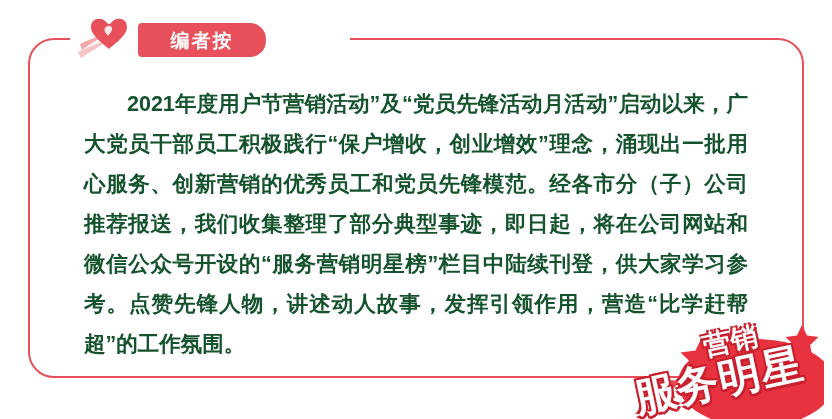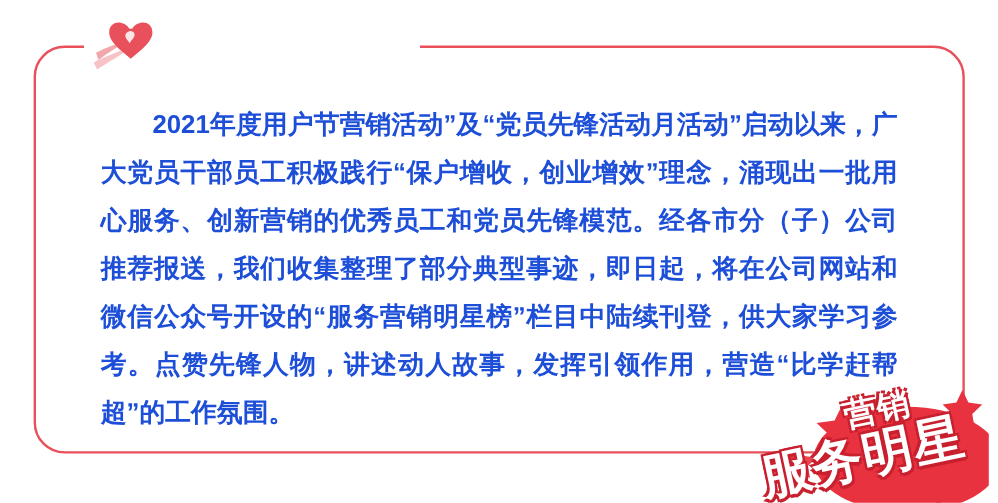--- a/index.html
+++ b/index.html
@@ -72,21 +72,21 @@
     height: 48px;
   }
   
   #body-text {
     position: absolute;
     left: 84px;
     top: 84px;
     width: 664px;
     font-size: 21.5px;
     line-height: 40px;
-    color: #1d4ed8;
+    color: #14532d;
     text-align: justify;
     text-justify: inter-ideograph;
     font-weight: bold;
     font-family: "Liberation Sans", sans-serif;
     white-space: pre-wrap;
   }
   #body-text .indent {
     display: inline-block;
     width: 2em;
   }
@@ -153,20 +153,23 @@
 
   <div id="heart-mark">
     <svg width="62" height="48" viewBox="0 0 62 48" xmlns="http://www.w3.org/2000/svg">
       <path d="M2 30 C 10 26, 20 22, 30 19 C 22 24, 12 30, 4 36 Z" fill="#f2a7ad"></path>
       <path d="M0 38 C 10 33, 22 28, 33 25 C 24 31, 12 38, 3 44 Z" fill="#f6c3c7"></path>
       <path d="M30 10 C 25 2, 13 3, 13 13 C 13 22, 26 30, 31 35 C 36 30, 49 22, 49 13 C 49 3, 37 2, 32 10 Z" fill="#e8505b"></path>
       <path d="M27 14 c 2 -3 6 -3 7 0 c 1 3 -3 6 -4 8 c -1 -2 -5 -5 -3 -8 Z" fill="#ffffff" opacity="0.85"></path>
     </svg>
   </div>
 
+  <div id="badge">
+    <span id="badge-label">编者按</span>
+  </div>
 
   <div id="body-text"><span class="indent"></span><span>2021年度用户节营销活动”及“党员先锋活动月活动”启动以来，广大党员干部员工积极践行“保户增收，创业增效”理念，涌现出一批用心服务、创新营销的优秀员工和党员先锋模范。经各市分（子）公司推荐报送，我们收集整理了部分典型事迹，即日起，将在公司网站和微信公众号开设的“服务营销明星榜”栏目中陆续刊登，供大家学习参考。点赞先锋人物，讲述动人故事，发挥引领作用，营造“比学赶帮超”的工作氛围。</span></div>
 
   <div id="logo">
     <div id="logo-burst">
       <svg width="218" height="118" viewBox="0 0 218 118" xmlns="http://www.w3.org/2000/svg">
         <g fill="#e8323f">
           <path d="M96 30 l6.5 13.5 15 2 -11 10.5 2.8 15 -13.3 -7.2 -13.3 7.2 2.8 -15 -11 -10.5 15 -2 Z"></path>
           <path d="M60 64 l4.5 9 10 1.4 -7.3 7 1.9 10 -9.1 -4.8 -9.1 4.8 1.9 -10 -7.3 -7 10 -1.4 Z" opacity="0.9"></path>
           <ellipse cx="150" cy="76" rx="78" ry="44"></ellipse>

